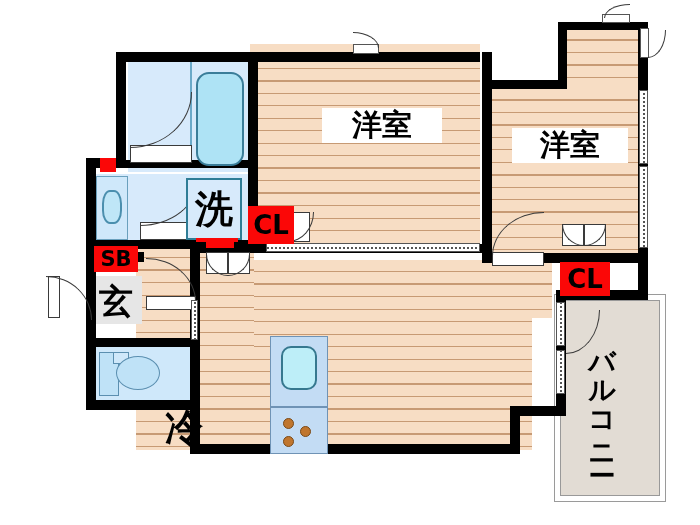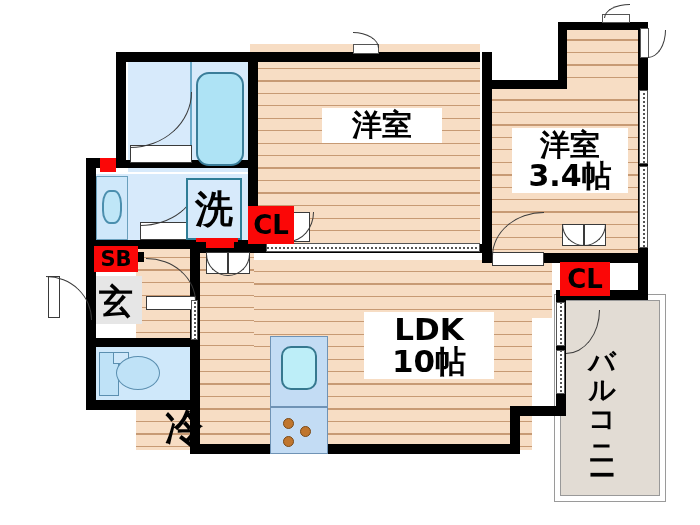--- a/index.html
+++ b/index.html
@@ -232,27 +232,22 @@
   <div class="abs" style="left:196px;top:232px;width:42px;height:10px;background:#fb0707;"></div>
 
   <div class="abs" style="left:206px;top:240px;width:28px;height:8px;background:#fb0707;"></div>
 
   <div class="lbl lbl-room" style="left:322px;top:108px;width:112px;padding:2px 4px;">
     <span>洋室</span>
   </div>
 
   <div class="lbl lbl-room" style="left:512px;top:128px;width:108px;padding:2px 4px;">
     <span>洋室</span>
-    <span class="sz">3.4帖</span>
-  </div>
-
-  <div class="lbl lbl-ldk" style="left:364px;top:312px;width:122px;padding:2px 4px;">
-    <span>LDK</span>
-    <span class="sz" style="display:block;font-size:31px;">10帖</span>
-  </div>
+  </div>
+
 
   <div class="redlbl" style="left:248px;top:206px;width:46px;height:38px;font-size:26px;">
     <span>CL</span>
   </div>
 
   <div class="redlbl" style="left:560px;top:262px;width:50px;height:34px;font-size:26px;">
     <span>CL</span>
   </div>
 
   <div class="blklbl" style="left:188px;top:180px;width:52px;height:58px;font-size:38px;background:#d7eafb;">

